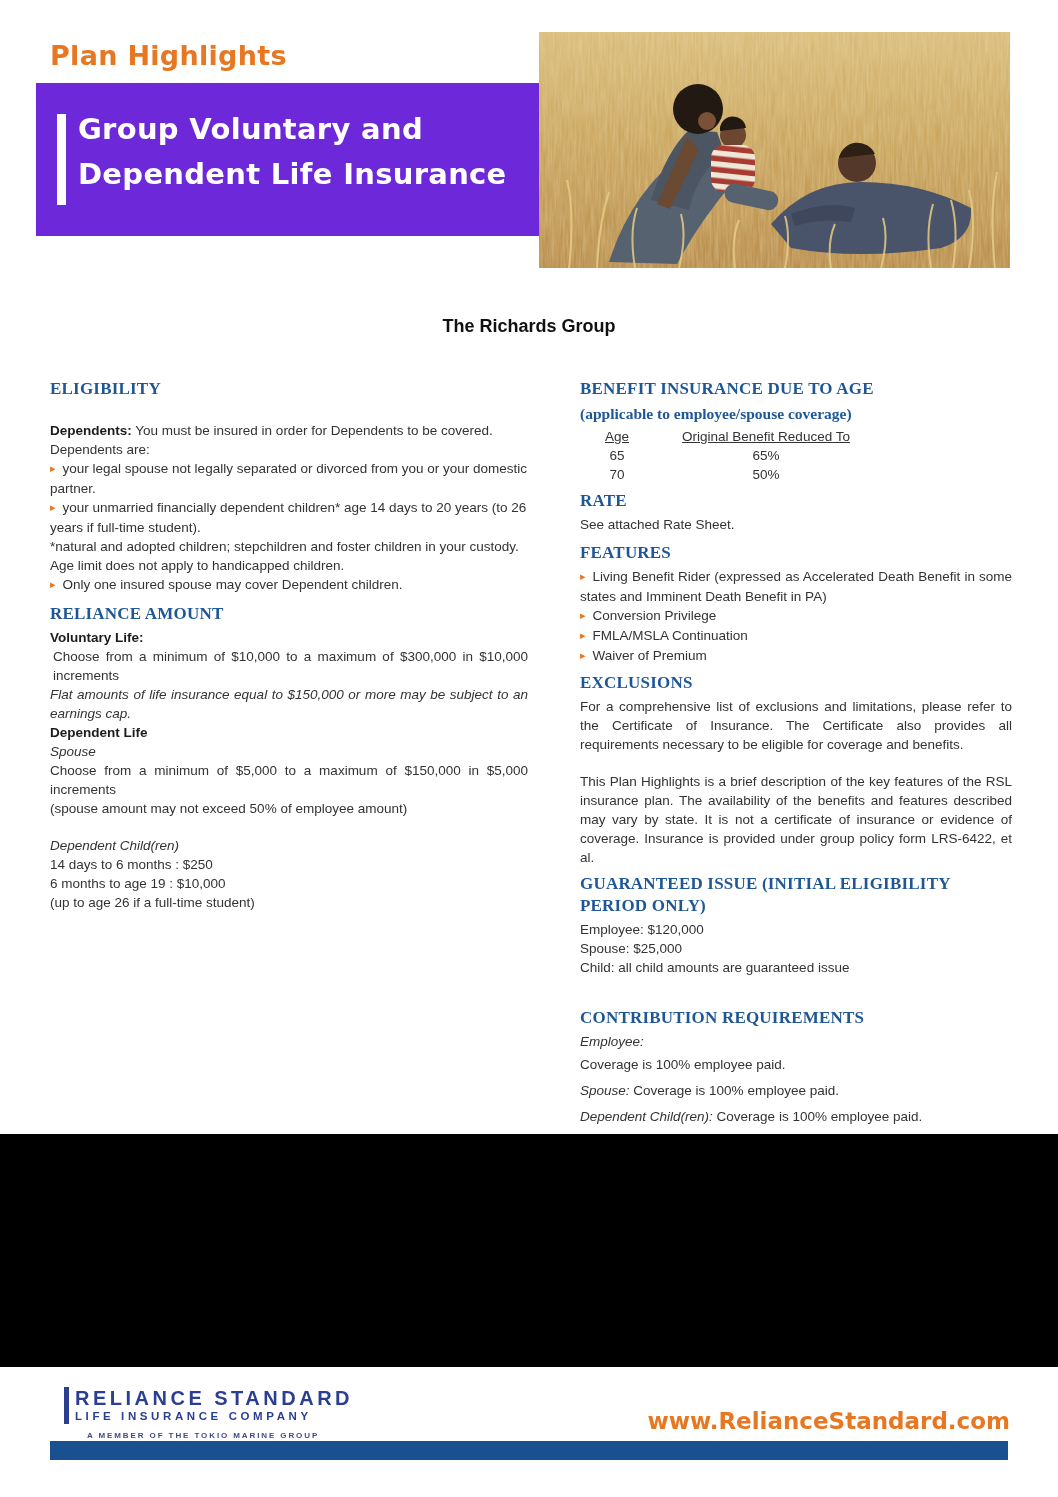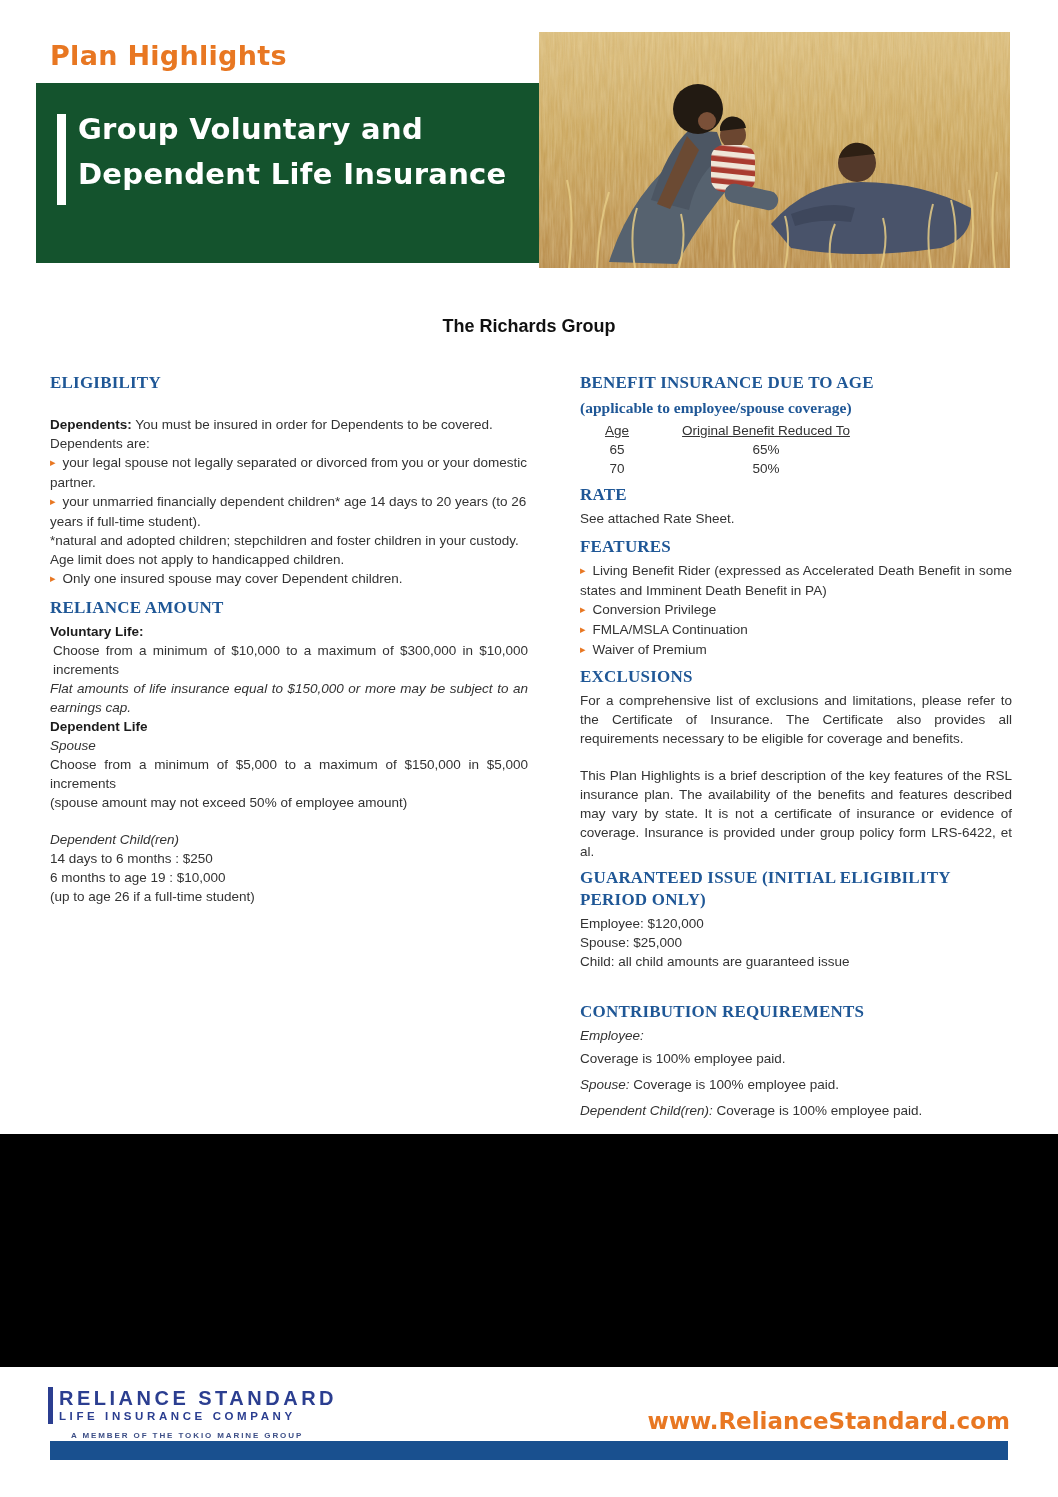--- a/index.html
+++ b/index.html
@@ -2,55 +2,55 @@
 <html><head>
 <meta charset="utf-8">
 <style>
   html,body{margin:0;padding:0;background:#ffffff;}
   #page{position:relative;width:1058px;height:1497px;background:#ffffff;overflow:hidden;
         font-family:"Liberation Sans",sans-serif;color:#333333;}
 
   
   .eyebrow{position:absolute;left:50px;top:40px;font-family:"DejaVu Sans",sans-serif;
            font-weight:bold;font-size:27px;color:#E87722;letter-spacing:.3px;}
-  .banner{position:absolute;left:36px;top:83px;width:505px;height:180px;background:#14532d;}
+  .banner{position:absolute;left:36px;top:83px;width:505px;height:153px;background:#6d28d9;}
   .banner-vbar{position:absolute;left:21px;top:31px;width:9px;height:91px;background:#ffffff;}
   .banner-title{position:absolute;left:42px;top:24px;color:#ffffff;font-family:"DejaVu Sans",sans-serif;
                 font-weight:bold;font-size:29px;line-height:45px;letter-spacing:.3px;}
   .photo{position:absolute;left:539px;top:32px;width:471px;height:236px;}
   .client-name{position:absolute;left:0;top:316px;width:1058px;text-align:center;
                font-size:18px;font-weight:bold;color:#111111;}
 
   
   .col-left{position:absolute;left:50px;top:372px;width:478px;}
   .col-right{position:absolute;left:580px;top:372px;width:432px;}
   .sec-heading{font-family:"Liberation Serif",serif;font-weight:bold;color:#1F5796;
                font-size:17px;line-height:22px;letter-spacing:.2px;margin:12px 0 3px 0;}
-  .sec-heading.first{margin-top:0;}
+  .sec-heading.first{margin-top:6px;}
   .sub-heading{font-family:"Liberation Serif",serif;font-weight:bold;color:#1F5796;
                font-size:15.5px;line-height:22px;margin:0 0 2px 0;}
   p{margin:0;font-size:13.5px;line-height:19px;}
   .para{text-align:justify;}
   .gap{height:18px;}
   b{color:#1c1c1c;}
   .it{font-style:italic;}
   .arrow{color:#E87722;font-size:11px;margin-right:7px;position:relative;top:-1px;}
 
   
   .age-table{margin:2px 0 0 14px;font-size:13.5px;}
   .age-row{display:flex;line-height:19px;}
   .age-c1{width:46px;text-align:center;}
   .age-c2{width:252px;text-align:center;}
   .age-hdr{text-decoration:underline;}
 
   
   .black-band{position:absolute;left:0;top:1134px;width:1058px;height:233px;background:#000000;}
 
   
-  .footer-logo{position:absolute;left:48px;top:1387px;color:#2B3E90;}
+  .footer-logo{position:absolute;left:64px;top:1387px;color:#2B3E90;}
   .logo-top{display:flex;align-items:stretch;}
   .logo-vbar{width:5px;background:#2B3E90;margin-right:6px;}
   .logo-l1{font-size:20px;font-weight:bold;letter-spacing:3.5px;line-height:22px;}
   .logo-l2{font-size:11.5px;font-weight:bold;letter-spacing:3.6px;line-height:15px;}
   .logo-l3{font-size:8px;font-weight:bold;letter-spacing:1.9px;color:#3C4E86;margin:7px 0 0 23px;}
   .footer-url{position:absolute;right:48px;top:1408px;font-family:"DejaVu Sans",sans-serif;
               font-weight:bold;font-size:23px;color:#E87722;text-decoration:none;}
   .footer-bar{position:absolute;left:50px;top:1441px;width:958px;height:19px;background:#19508F;}
 </style>
 </head>

